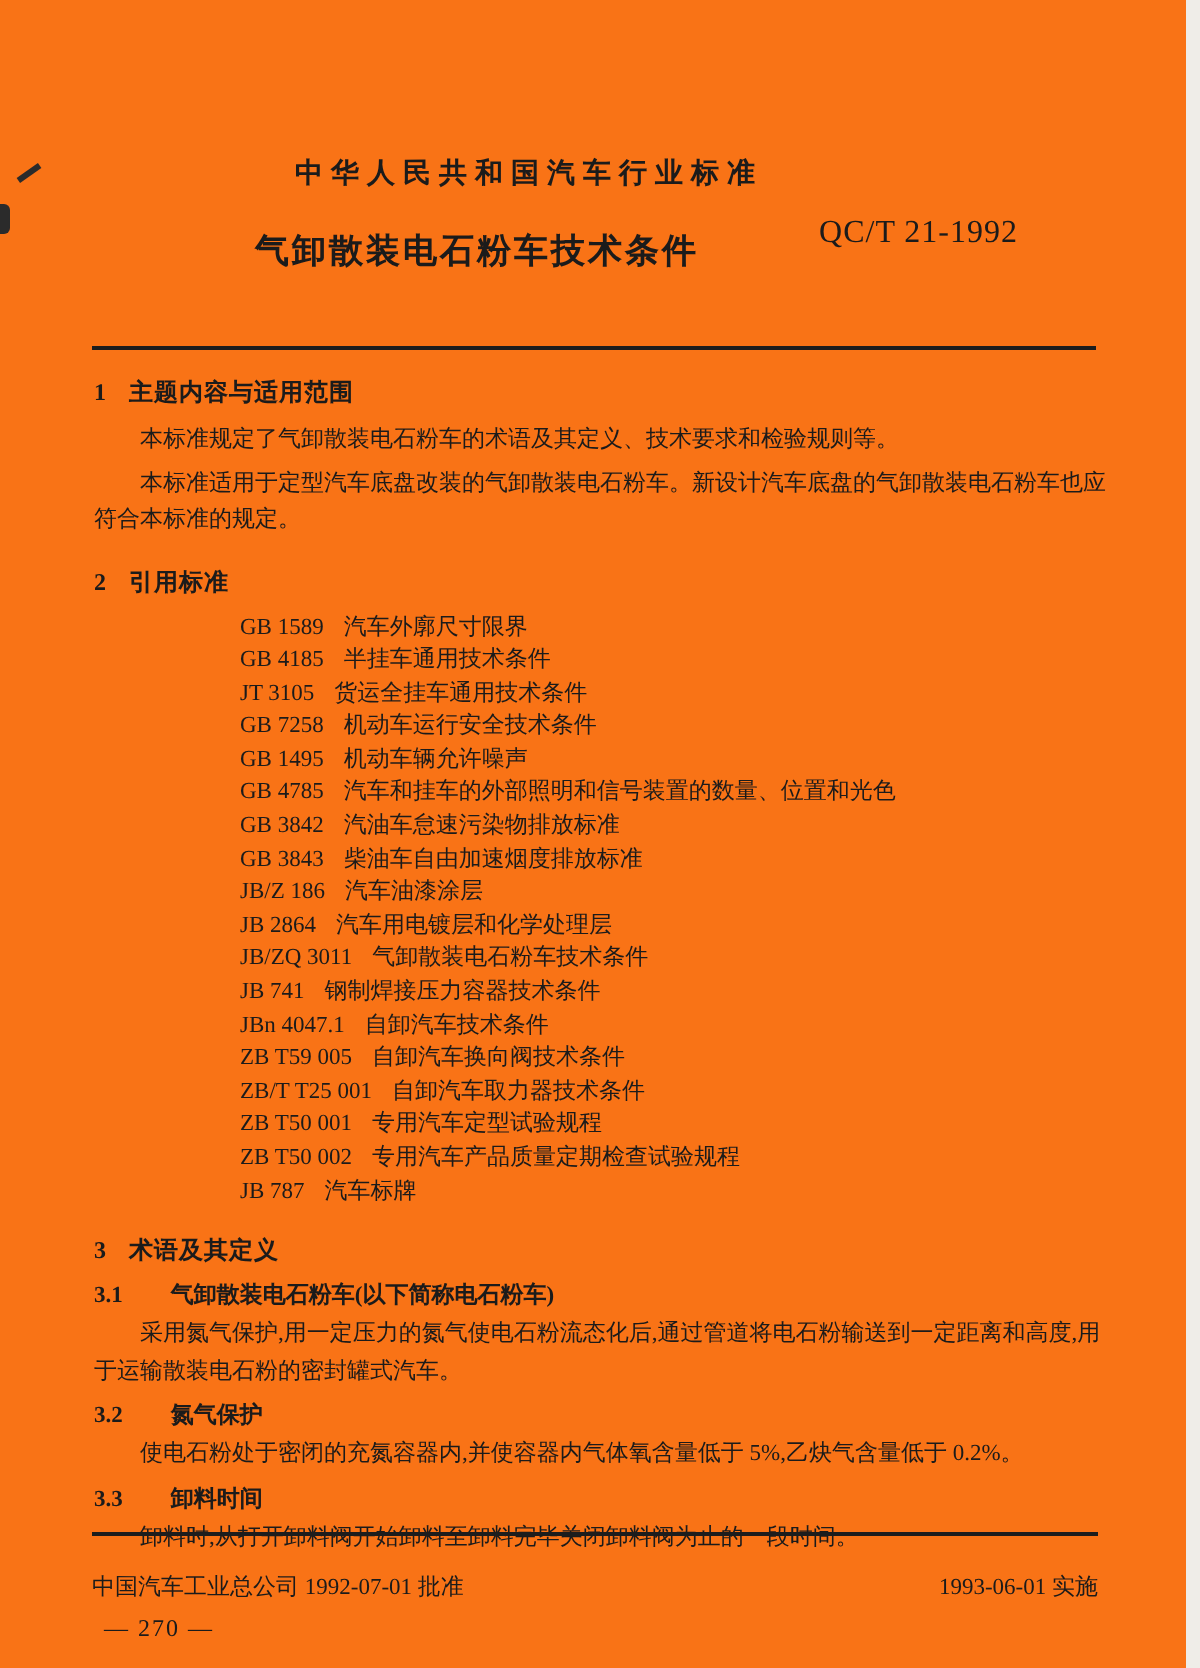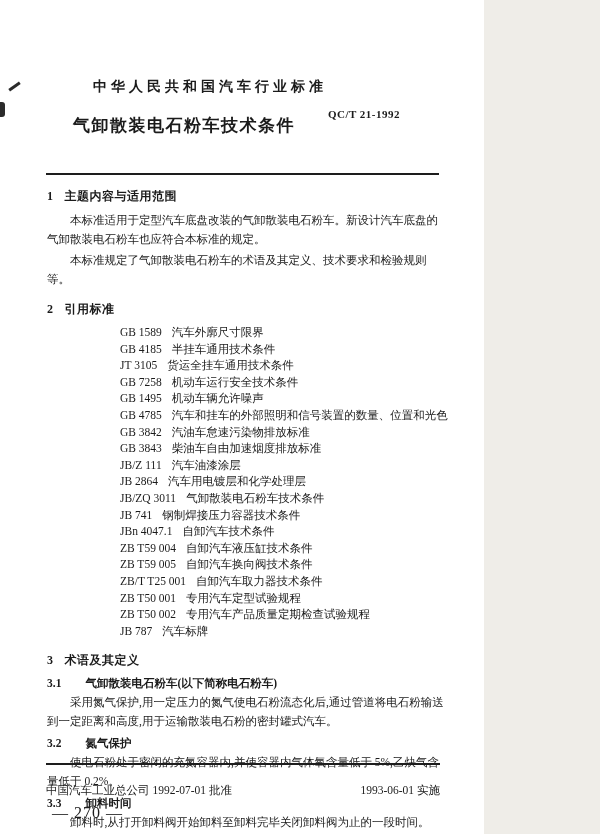--- a/index.html
+++ b/index.html
@@ -3,22 +3,22 @@
 <meta charset="utf-8">
 <style>
   html, body { margin: 0; padding: 0; }
   body {
     width: 600px; height: 834px;
     background: #efede8;
     font-family: "Liberation Serif", "DejaVu Serif", serif;
   }
   .page {
     position: relative;
-    width: 484px; height: 834px;
-    background: #ffffff;
+    width: 593px; height: 834px;
+    background: #f97316;
     color: #1b1b1b;
     overflow: hidden;
     box-sizing: border-box;
   }
   
   .artifact { position: absolute; background: #2b2b2b; }
   .a1 { left: 8px; top: 85px; width: 13px; height: 3px; transform: rotate(-35deg); }
   .a2 { left: 0; top: 102px; width: 5px; height: 15px; border-radius: 0 3px 3px 0; }
 
   .doc-header { position: relative; padding-top: 78px; }
@@ -26,21 +26,21 @@
     text-align: center; font-size: 14px; font-weight: 700;
     letter-spacing: 4px; transform: translateX(-32px);
   }
   .doc-title {
     margin: 18px 0 0; text-align: center;
     font-size: 17px; font-weight: 700; letter-spacing: 1.5px;
     transform: translateX(-58px);
   }
   .doc-number {
     position: absolute; top: 108px; right: 84px;
-    font-size: 11px; font-weight: 700; letter-spacing: .5px;
+    font-size: 16px; font-weight: 400; letter-spacing: .5px;
   }
 
   .rule { height: 2px; background: #1d1d1d; }
   .top-rule { margin: 36px 45px 0 46px; }
 
   .content { padding: 0 37px 0 47px; font-size: 11.5px; }
   .sec-heading { font-size: 12px; font-weight: 700; margin: 13px 0 6px; letter-spacing: .5px; }
   .sec-num { margin-right: 11px; }
   .para { margin: 0 0 3px; text-indent: 2em; line-height: 18.5px; }
 
@@ -48,21 +48,21 @@
   .ref-row { line-height: 16.6px; white-space: nowrap; }
   .ref-code { margin-right: 10px; margin-left: 46px; }
 
   .term-heading { font-weight: 700; line-height: 16px; margin: 5px 0 2px; }
   .term-num { margin-right: 24px; }
   .term .para { margin: 0 0 3px; }
 
   .doc-footer { position: absolute; left: 46px; right: 44px; bottom: 12px; font-size: 11.5px; }
   .footer-rule { height: 2px; background: #1d1d1d; }
   .footer-row { display: flex; justify-content: space-between; padding-top: 18px; }
-  .page-number { margin: 6px 0 0 6px; font-size: 16px; letter-spacing: 1px; }
+  .page-number { margin: 6px 0 0 6px; font-size: 12px; letter-spacing: 1px; }
 </style>
 </head>
 <body>
 
 <div class="page">
 
   <div class="artifact a1"></div>
   <div class="artifact a2"></div>
 
   <header class="doc-header">
@@ -72,22 +72,22 @@
   </header>
 
   <div class="rule top-rule"></div>
 
   <main class="content">
 
     <section>
       <div class="sec-heading">
         <span class="sec-num">1</span><span>主题内容与适用范围</span>
       </div>
+      <p class="para">本标准规定了气卸散装电石粉车的术语及其定义、技术要求和检验规则等。</p>
       <p class="para">本标准适用于定型汽车底盘改装的气卸散装电石粉车。新设计汽车底盘的气卸散装电石粉车也应符合本标准的规定。</p>
-      <p class="para">本标准规定了气卸散装电石粉车的术语及其定义、技术要求和检验规则等。</p>
     </section>
 
     <section>
       <div class="sec-heading">
         <span class="sec-num">2</span><span>引用标准</span>
       </div>
       <div class="ref-list">
 
           <div class="ref-row">
             <span class="ref-code">GB 1589</span><span class="ref-title">汽车外廓尺寸限界</span>
@@ -115,42 +115,39 @@
 
           <div class="ref-row">
             <span class="ref-code">GB 3842</span><span class="ref-title">汽油车怠速污染物排放标准</span>
           </div>
 
           <div class="ref-row">
             <span class="ref-code">GB 3843</span><span class="ref-title">柴油车自由加速烟度排放标准</span>
           </div>
 
           <div class="ref-row">
-            <span class="ref-code">JB/Z 111</span><span class="ref-title">汽车油漆涂层</span>
+            <span class="ref-code">JB/Z 186</span><span class="ref-title">汽车油漆涂层</span>
           </div>
 
           <div class="ref-row">
             <span class="ref-code">JB 2864</span><span class="ref-title">汽车用电镀层和化学处理层</span>
           </div>
 
           <div class="ref-row">
             <span class="ref-code">JB/ZQ 3011</span><span class="ref-title">气卸散装电石粉车技术条件</span>
           </div>
 
           <div class="ref-row">
             <span class="ref-code">JB 741</span><span class="ref-title">钢制焊接压力容器技术条件</span>
           </div>
 
           <div class="ref-row">
             <span class="ref-code">JBn 4047.1</span><span class="ref-title">自卸汽车技术条件</span>
           </div>
 
-          <div class="ref-row">
-            <span class="ref-code">ZB T59 004</span><span class="ref-title">自卸汽车液压缸技术条件</span>
-          </div>
 
           <div class="ref-row">
             <span class="ref-code">ZB T59 005</span><span class="ref-title">自卸汽车换向阀技术条件</span>
           </div>
 
           <div class="ref-row">
             <span class="ref-code">ZB/T T25 001</span><span class="ref-title">自卸汽车取力器技术条件</span>
           </div>
 
           <div class="ref-row">

